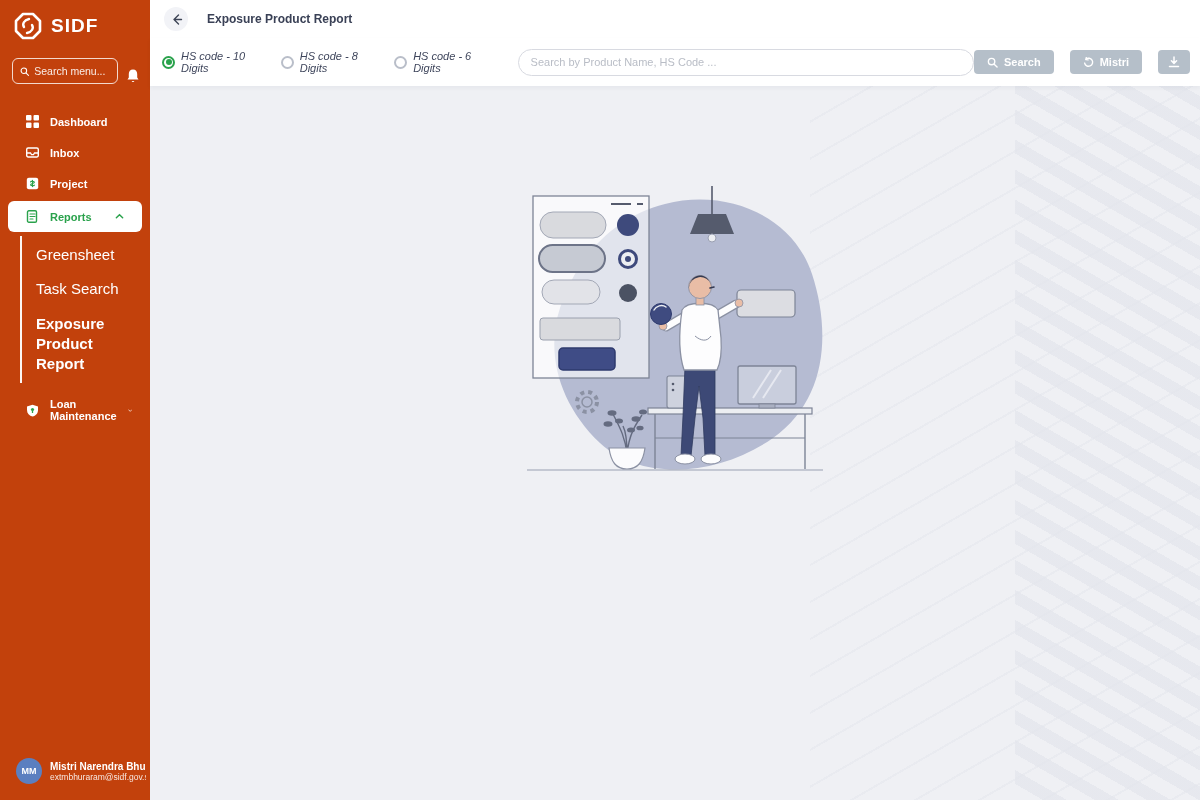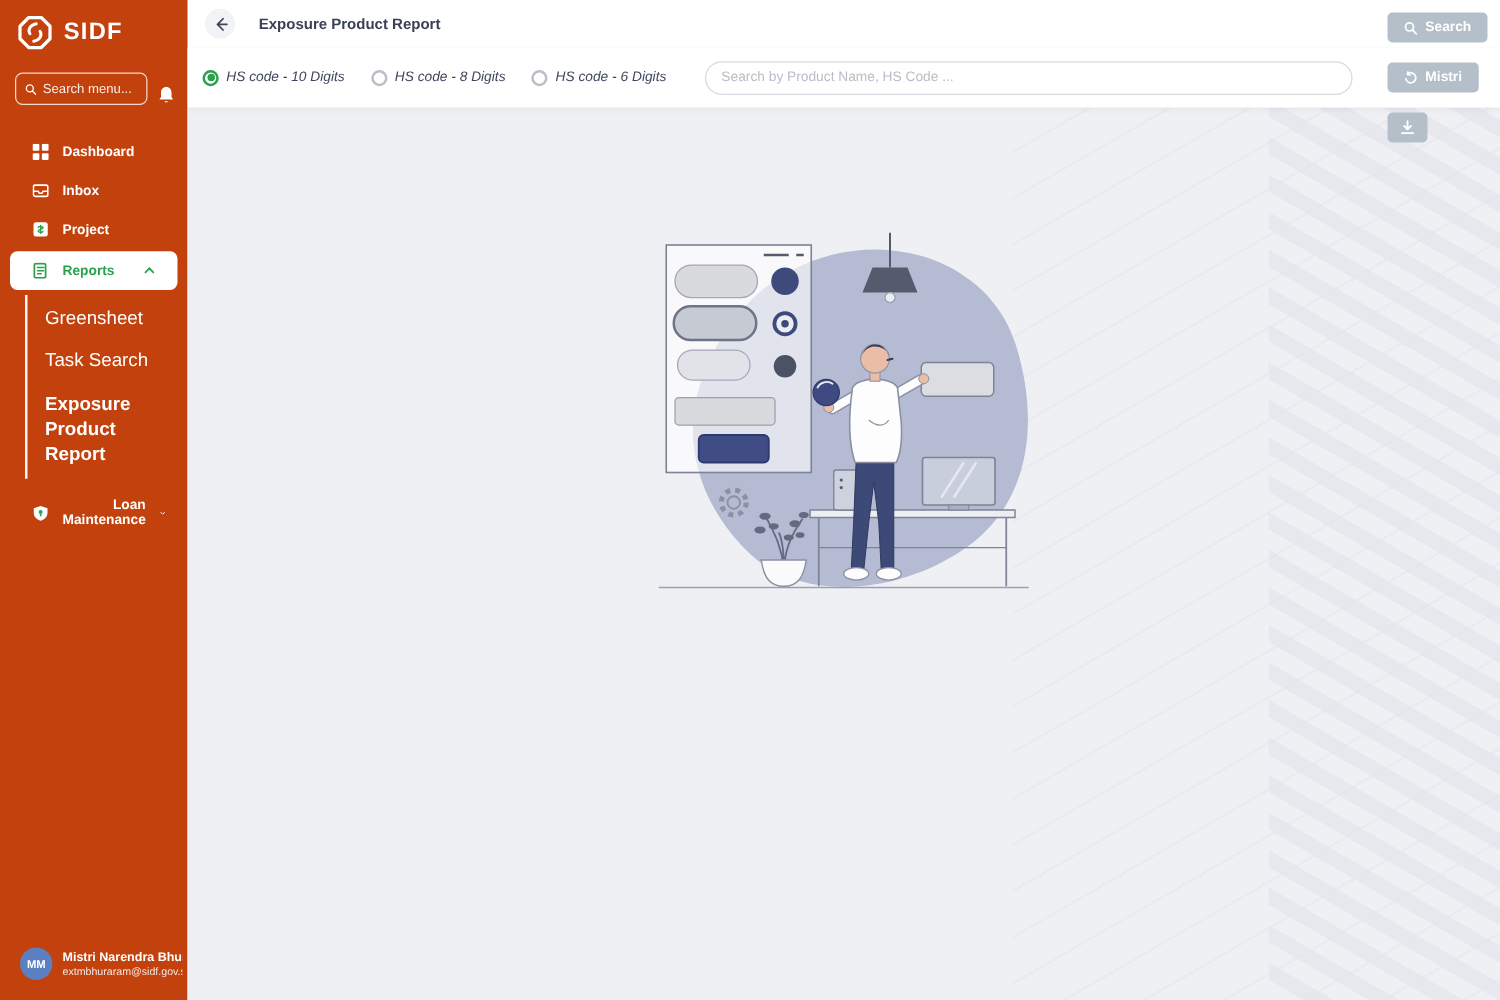--- a/index.html
+++ b/index.html
@@ -10,21 +10,21 @@
   .sidebar { width:150px; min-width:150px; height:800px; background:#c2410c; position:relative; color:#fff; }
   .brand-row { display:flex; align-items:center; gap:9px; padding:12px 0 10px 14px; }
   .brand-logo { width:28px; height:28px; }
   .brand-name { font-size:19px; font-weight:700; letter-spacing:1px; color:#fff; }
   .side-search-row { display:flex; align-items:flex-end; gap:8px; margin:8px 10px 0 12px; }
   .side-search { flex:1; display:flex; align-items:center; gap:5px; height:26px; border:1px solid rgba(255,255,255,.8); border-radius:6px; padding:0 7px; }
   .side-search input { background:transparent; border:none; outline:none; color:#fff; font-size:10.5px; width:100%; font-family:"Liberation Sans", sans-serif; }
   .side-search input::placeholder { color:rgba(255,255,255,.9); }
   .bell { width:14px; height:16px; }
   .nav { margin-top:22px; }
-  .nav-item { display:flex; align-items:center; gap:11px; padding:9px 10px 9px 26px; cursor:pointer;text-align:right; }
+  .nav-item { display:flex; align-items:center; gap:11px; padding:9px 10px 9px 26px; cursor:pointer; }
   .nav-item .nicon { width:13px; height:13px; flex:none; }
   .nav-item .nlabel { font-size:11px; font-weight:600; color:#fff; }
   .nav-item .chev { margin-left:auto; margin-right:8px; width:9px; height:9px; }
   .nav-item.active-parent { background:#fff; border-radius:6px; margin:2px 8px 2px 8px; padding-left:18px;text-decoration:underline; }
   .nav-item.active-parent .nlabel { color:#2aa24c; }
   .sub-list { margin:4px 0 6px 20px; border-left:2px solid rgba(255,255,255,.95); padding:2px 0; }
   .sub-item { padding:7px 16px 7px 14px; font-size:15px; color:#fff; cursor:pointer; line-height:1.35; }
   .sub-item.active { font-weight:700; }
   .user-box { position:absolute; left:0; right:0; bottom:10px; display:flex; align-items:center; gap:8px; padding:6px 4px 6px 16px; }
   .avatar { width:26px; height:26px; border-radius:50%; background:#5b7fc0; color:#fff; font-size:9px; font-weight:700; display:flex; align-items:center; justify-content:center; flex:none; }
@@ -39,21 +39,21 @@
   .page-title { font-size:12px; font-weight:700; color:#3a4156; }
   .toolbar { height:48px; background:#fff; display:flex; align-items:center; padding:0 10px 0 12px; box-shadow:0 2px 4px rgba(40,50,70,.05); position:relative; z-index:2; }
   .radio-group { display:flex; align-items:center; gap:21px; }
   .radio-opt { display:flex; align-items:center; gap:6px; cursor:pointer;font-style:italic; }
   .radio-circle { width:13px; height:13px; border-radius:50%; border:2px solid #b9bec9; background:#fff; position:relative; flex:none; }
   .radio-opt.selected .radio-circle { border-color:#2aa24c; }
   .radio-opt.selected .radio-circle::after { content:""; position:absolute; inset:1.5px; border-radius:50%; background:#2aa24c; }
   .radio-label { font-size:11px; color:#3f465c; }
   .search-field { margin-left:31px; width:518px; height:27px; border:1px solid #d8dae1; border-radius:14px; padding:0 12px; font-size:11px; color:#3f465c; outline:none; font-family:"Liberation Sans", sans-serif; }
   .search-field::placeholder { color:#b9bdc6; }
-  .toolbar-actions { margin-left:auto; display:flex; align-items:flex-start; gap:16px;flex-direction:column; }
+  .toolbar-actions { margin-left:auto; display:flex; align-items:flex-start; gap:16px; }
   .btn { height:24px; background:#b5bfc9; border:none; border-radius:4px; color:#fff; font-size:11px; font-weight:700; display:flex; align-items:center; gap:6px; padding:0 13px; cursor:pointer; font-family:"Liberation Sans", sans-serif; }
   .btn.icon-only { width:32px; padding:0; justify-content:center; }
   .btn svg { flex:none; }
 
   .content { flex:1; position:relative; background:#eff0f4; overflow:hidden; }
   .pattern-a { position:absolute; top:0; bottom:0; left:660px; right:0;
     background:repeating-linear-gradient(150deg, transparent 0 30px, #e6e8ee 30px 32px); opacity:.65; }
   .pattern-b { position:absolute; top:0; bottom:0; right:0; width:185px;
     background:repeating-linear-gradient(30deg, transparent 0 14px, #e3e5ec 14px 26px); opacity:.7; }
   .empty-state { position:relative; width:330px; margin:100px auto 0; text-align:center; z-index:1; }

